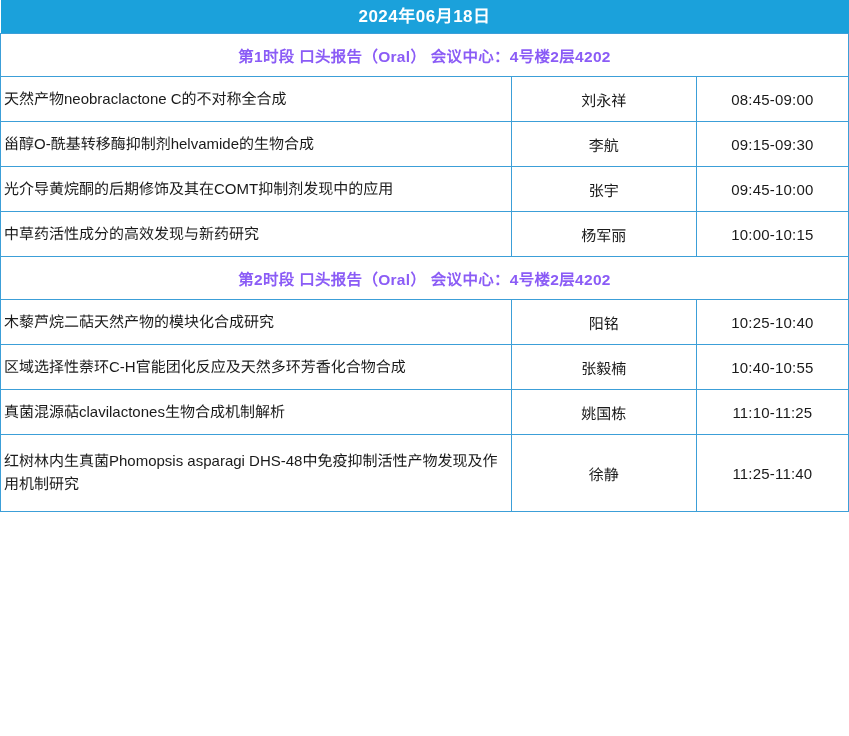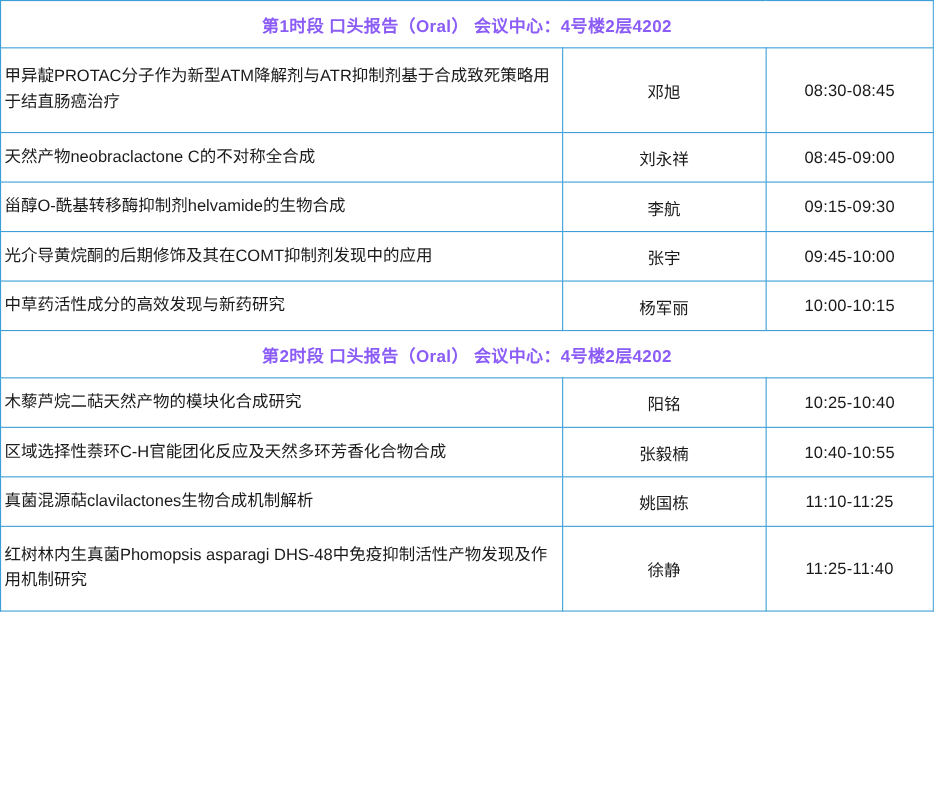--- a/index.html
+++ b/index.html
@@ -88,27 +88,25 @@
 </head>
 <body>
 
 <table class="schedule">
   <colgroup>
     <col style="width:510px">
     <col style="width:185px">
     <col style="width:152px">
   </colgroup>
   <tbody id="schedule-body">
+    <tr class="date-banner">
+      <td colspan="3">2024年06月18日</td>
+    </tr>
   <tr class="session-header">
         <td colspan="3">第1时段 口头报告（Oral） 会议中心：4号楼2层4202</td>
-      </tr>
-      <tr class="talk-row row-2line">
-        <td class="c-title">甲异靛PROTAC分子作为新型ATM降解剂与ATR抑制剂基于合成致死策略用于结直肠癌治疗</td>
-        <td class="c-speaker">邓旭</td>
-        <td class="c-time">08:30-08:45</td>
       </tr>
       <tr class="talk-row row-1line">
         <td class="c-title">天然产物neobraclactone C的不对称全合成</td>
         <td class="c-speaker">刘永祥</td>
         <td class="c-time">08:45-09:00</td>
       </tr>
       <tr class="talk-row row-1line">
         <td class="c-title">甾醇O-酰基转移酶抑制剂helvamide的生物合成</td>
         <td class="c-speaker">李航</td>
         <td class="c-time">09:15-09:30</td>

